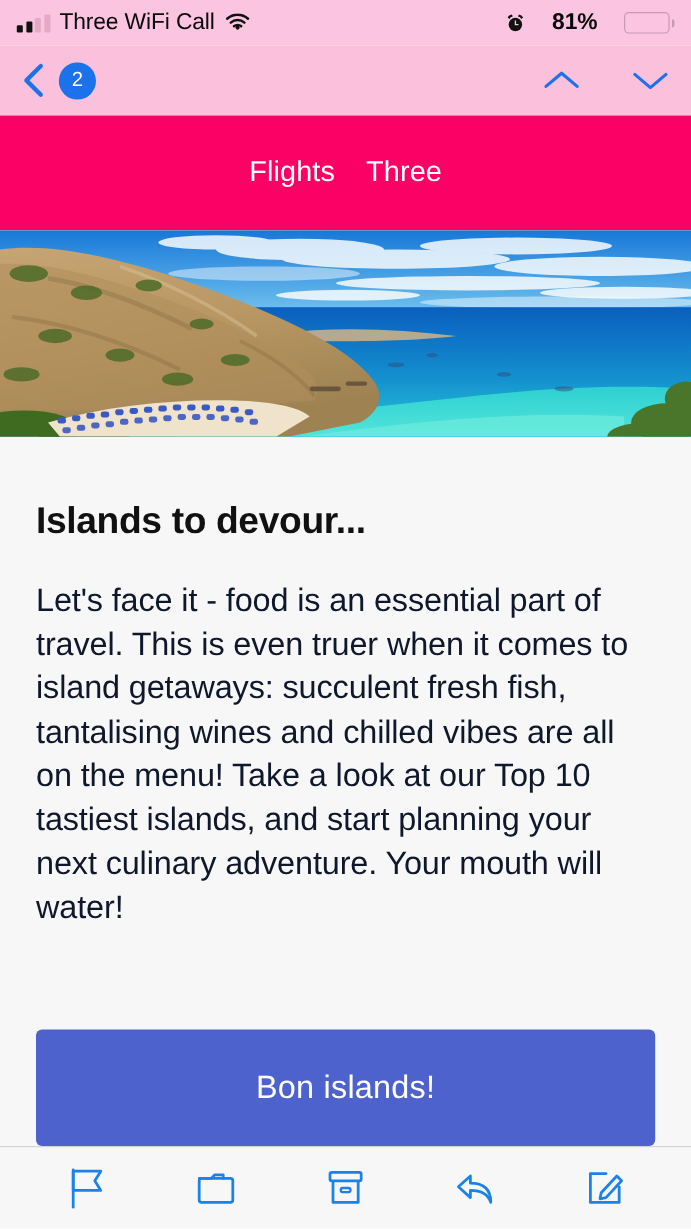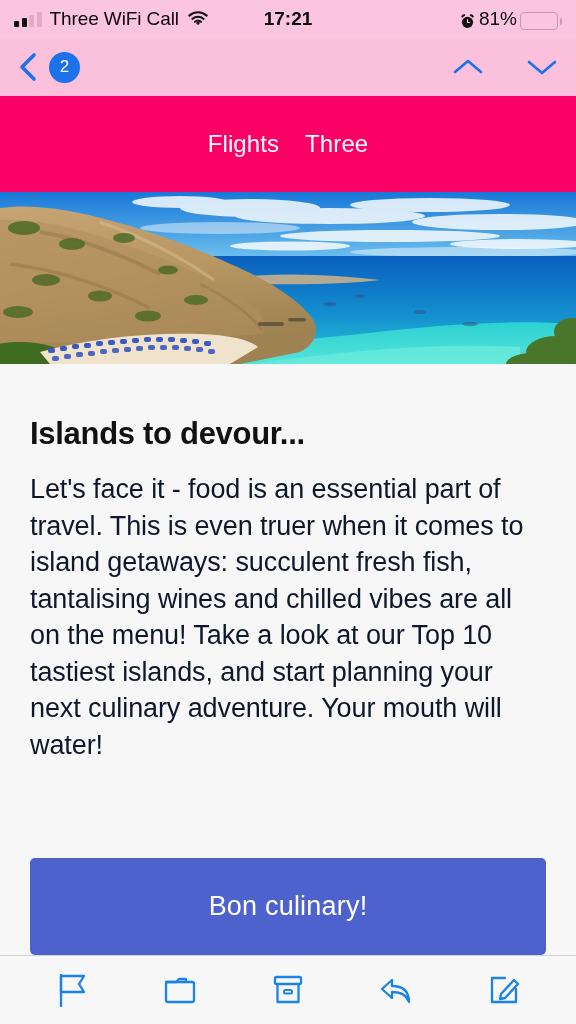--- a/index.html
+++ b/index.html
@@ -24,22 +24,22 @@
   .bars i.b2 { height:9px; }
   .bars i.b3 { height:12px; background:#E3A9C6; }
   .bars i.b4 { height:15px; background:#E3A9C6; }
   .carrier { font-size:19px; color:#0a0a0a; letter-spacing:-0.1px; }
   .wifi { width:22px; height:16px; display:block; }
   .sb-center {
     position:absolute; left:0; right:0; text-align:center;
     font-size:19px; font-weight:bold; color:#0a0a0a; letter-spacing:0px;
   }
   .sb-right {
-    margin-left:auto; display:flex; align-items:flex-end; gap:3px;
-    position:relative; z-index:2;
+    margin-left:auto; display:flex; align-items:center; gap:22px;
+    position:relative; z-index:2;font-weight:bold;
   }
   .alarm { width:17px; height:17px; display:block; }
   .batt-pct { font-size:19px; color:#0a0a0a; }
   .battery { display:flex; align-items:center; }
   .batt-body {
     width:38px; height:18px; border:1.8px solid #C79AB4; border-radius:4px;
     padding:1.6px; display:block;
   }
   .batt-fill { height:100%; width:84%; background:#111; border-radius:1.5px; }
   .batt-cap { width:2.5px; height:7px; background:#C79AB4; border-radius:0 2px 2px 0; margin-left:1.5px; }
@@ -71,21 +71,21 @@
     color:#fff; font-size:24px; text-decoration:none; font-weight:300;
     letter-spacing:0.1px;
   }
 
   .hero { height:172px; flex:0 0 172px; position:relative; overflow:hidden; background:#1B9FD8; }
   .hero svg { display:block; width:100%; height:100%; }
 
   .content { padding:52px 30px 0 30px; flex:1 1 auto; }
   .headline {
     font-size:31px; font-weight:bold; color:#111; letter-spacing:-0.3px;
-    margin-bottom:19px;
+    margin-bottom:30px;
   }
   .para {
     font-size:27px; line-height:36.5px; color:#0f172a; font-weight:300;
     letter-spacing:-0.1px;
   }
   .cta-wrap { padding:0 30px; margin-top:40px; }
   .cta {
     display:block; width:100%; height:97px; background:#4E62CE;
     border:none; border-radius:5px; color:#fff; font-size:27px;
     font-weight:300; letter-spacing:0.2px; cursor:pointer;
@@ -119,21 +119,20 @@
       <span class="carrier">Three WiFi Call</span>
       <span>
         <svg class="wifi" viewBox="0 0 24 18">
           <path d="M12 15.4a1.9 1.9 0 1 0 0-3.8 1.9 1.9 0 0 0 0 3.8z" fill="#111"></path>
           <path d="M5.6 8.9a9.6 9.6 0 0 1 12.8 0" stroke="#111" stroke-width="2.3" fill="none" stroke-linecap="round"></path>
           <path d="M2.2 5.2a14.6 14.6 0 0 1 19.6 0" stroke="#111" stroke-width="2.3" fill="none" stroke-linecap="round"></path>
           <path d="M8.6 12.2a5.2 5.2 0 0 1 6.8 0" stroke="#111" stroke-width="2.3" fill="none" stroke-linecap="round"></path>
         </svg>
       </span>
     </div>
-    <div class="sb-center">17:21</div>
     <div class="sb-right">
       <span>
         <svg class="alarm" viewBox="0 0 20 20">
           <circle cx="10" cy="11" r="6.6" fill="#111"></circle>
           <path d="M2.4 4.2 A5 5 0 0 1 6.6 1.2 L7.4 3.2 A4 4 0 0 0 4.2 5.6 Z" fill="#111"></path>
           <path d="M17.6 4.2 A5 5 0 0 0 13.4 1.2 L12.6 3.2 A4 4 0 0 1 15.8 5.6 Z" fill="#111"></path>
           <path d="M10 7.6v3.6h2.6" stroke="#FBC4E0" stroke-width="1.3" fill="none" stroke-linecap="round"></path>
         </svg>
       </span>
       <span class="batt-pct">81%</span>
@@ -303,21 +302,21 @@
         </g>
       </svg>
     </div>
 
     <div class="content">
       <div class="headline">Islands to devour...</div>
       <div class="para">Let's face it - food is an essential part of travel. This is even truer when it comes to island getaways: succulent fresh fish, tantalising wines and chilled vibes are all on the menu! Take a look at our Top 10 tastiest islands, and start planning your next culinary adventure. Your mouth will water!</div>
     </div>
 
     <div class="cta-wrap">
-      <button class="cta">Bon culinary!</button>
+      <button class="cta">Bon islands!</button>
     </div>
   </div>
 
   <div class="toolbar">
     <button class="tb-btn">
       <span>
         <svg viewBox="0 0 38 38">
           <path d="M8 4 V35" stroke="#1B82E8" stroke-width="2.3" fill="none" stroke-linecap="round"></path>
           <path d="M8 5 H31 L26 13 L31 21 H8 Z" stroke="#1B82E8" stroke-width="2.3" fill="none" stroke-linejoin="round"></path>
         </svg>

